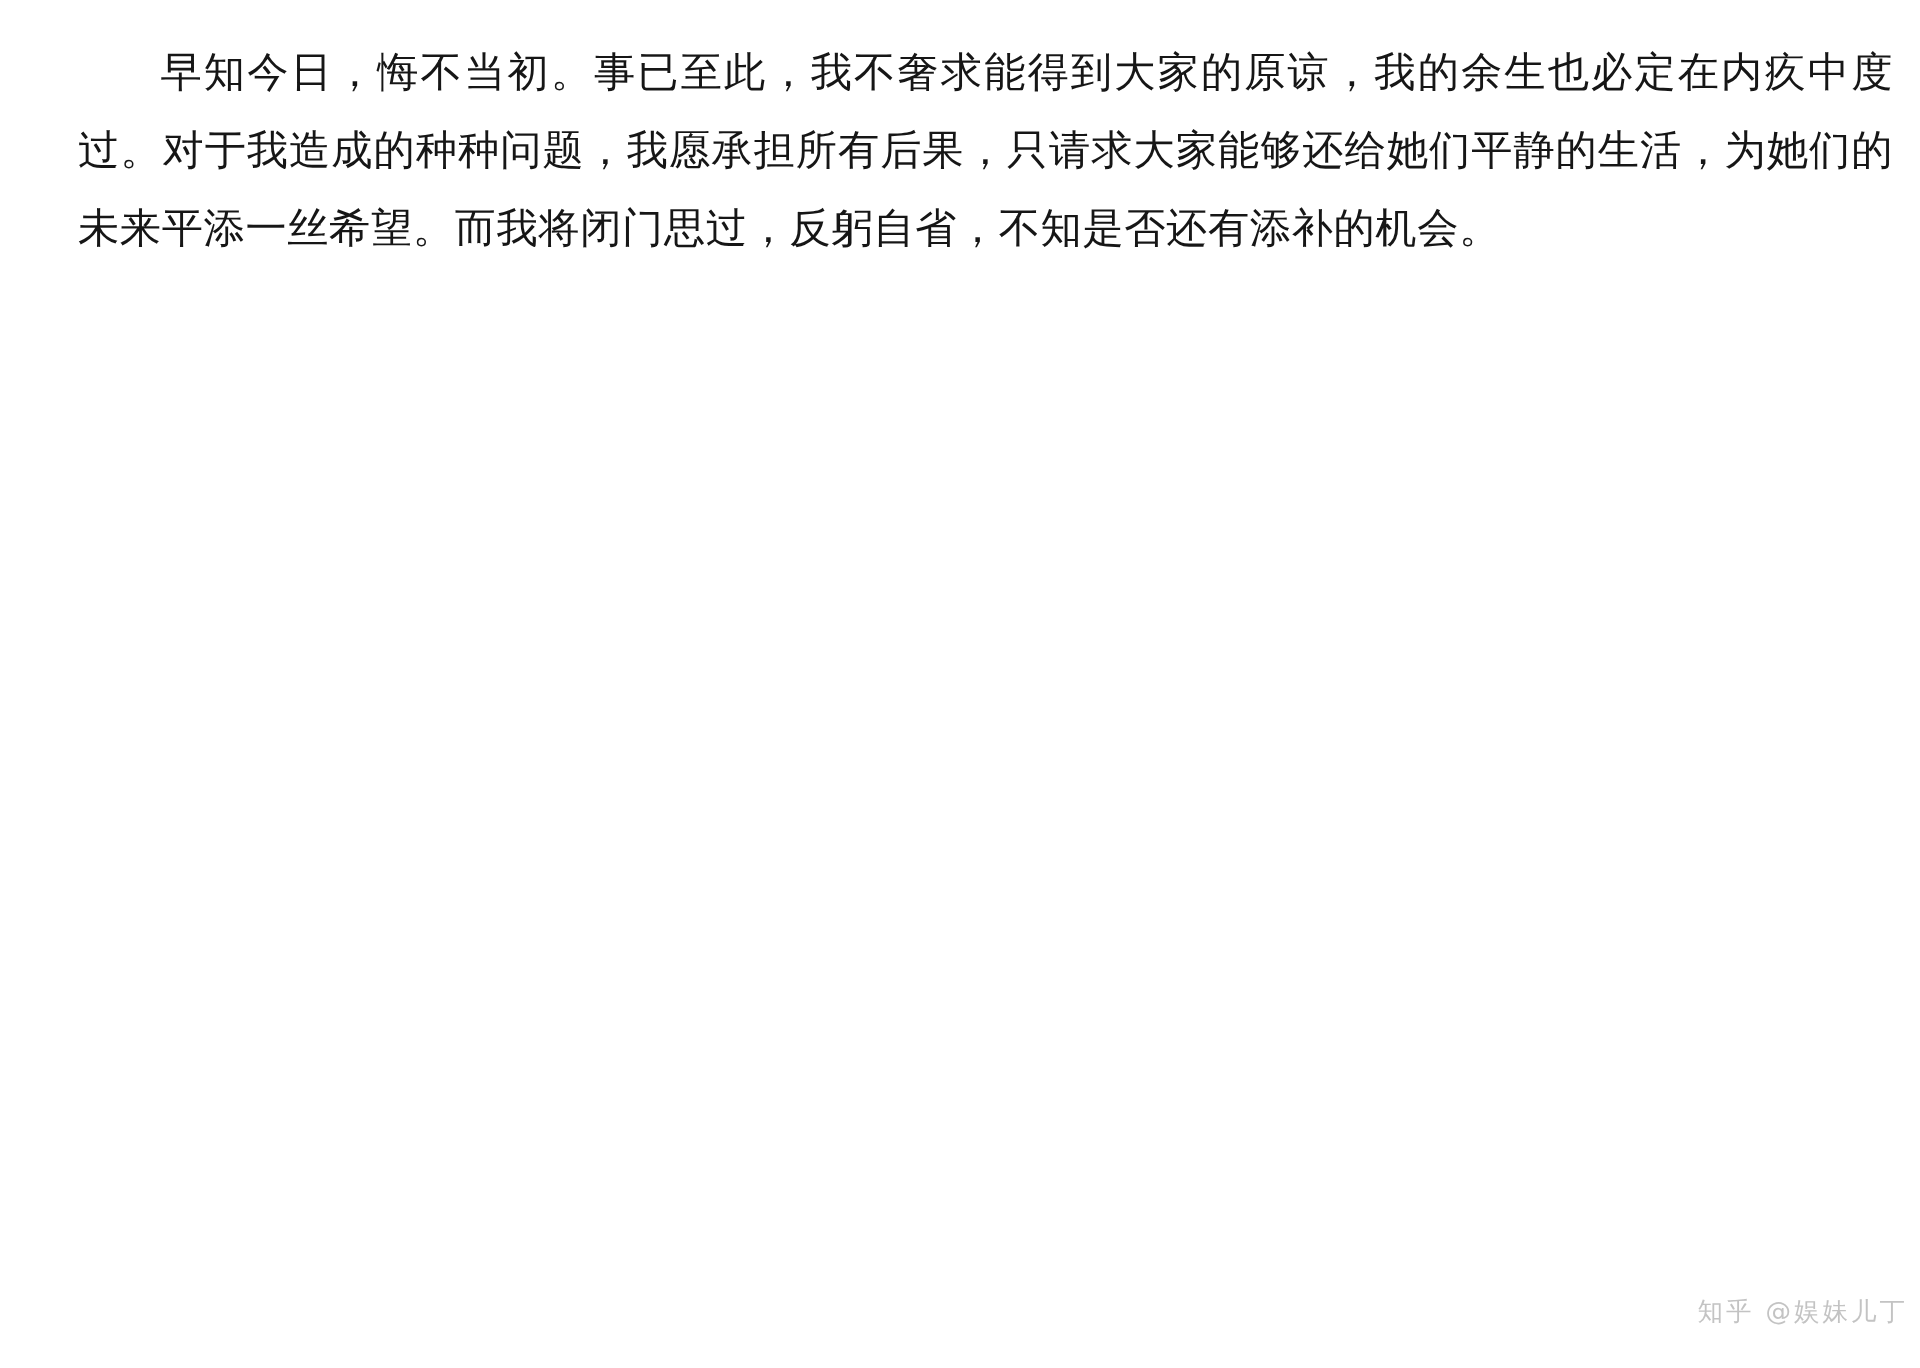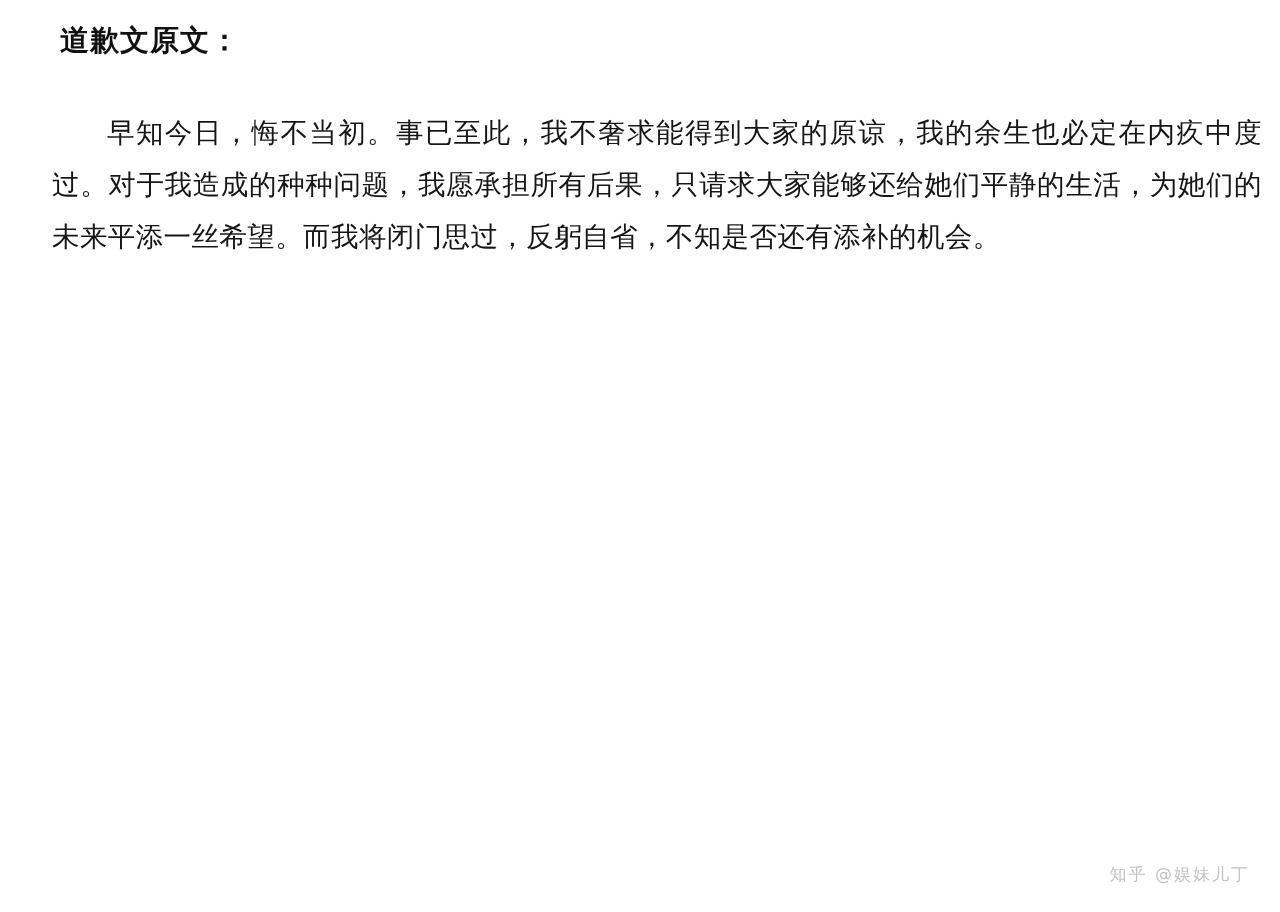--- a/index.html
+++ b/index.html
@@ -41,36 +41,35 @@
   .para {
     margin: 0 0 40px 0;
     text-indent: 2em;
     padding-right: 4px;
   }
   .para:last-child {
     margin-bottom: 0;
   }
   .watermark {
     position: absolute;
-    right: 30px;
+    right: 8px;
     bottom: 26px;
     font-size: 17px;
     color: #b9b9b9;
     letter-spacing: 2px;
     opacity: 0.85;
     white-space: nowrap;
     user-select: none;
   }
 </style>
 </head>
 <body>
 
 <div class="page">
 
-  <h1 class="doc-title">道歉文原文：</h1>
 
   <div class="doc-body">
     <p class="para">早知今日，悔不当初。事已至此，我不奢求能得到大家的原谅，我的余生也必定在内疚中度过。对于我造成的种种问题，我愿承担所有后果，只请求大家能够还给她们平静的生活，为她们的未来平添一丝希望。而我将闭门思过，反躬自省，不知是否还有添补的机会。</p>
   </div>
 
   <div class="watermark">知乎 @娱妹儿丁</div>
 
 </div>
 
 </body></html>

